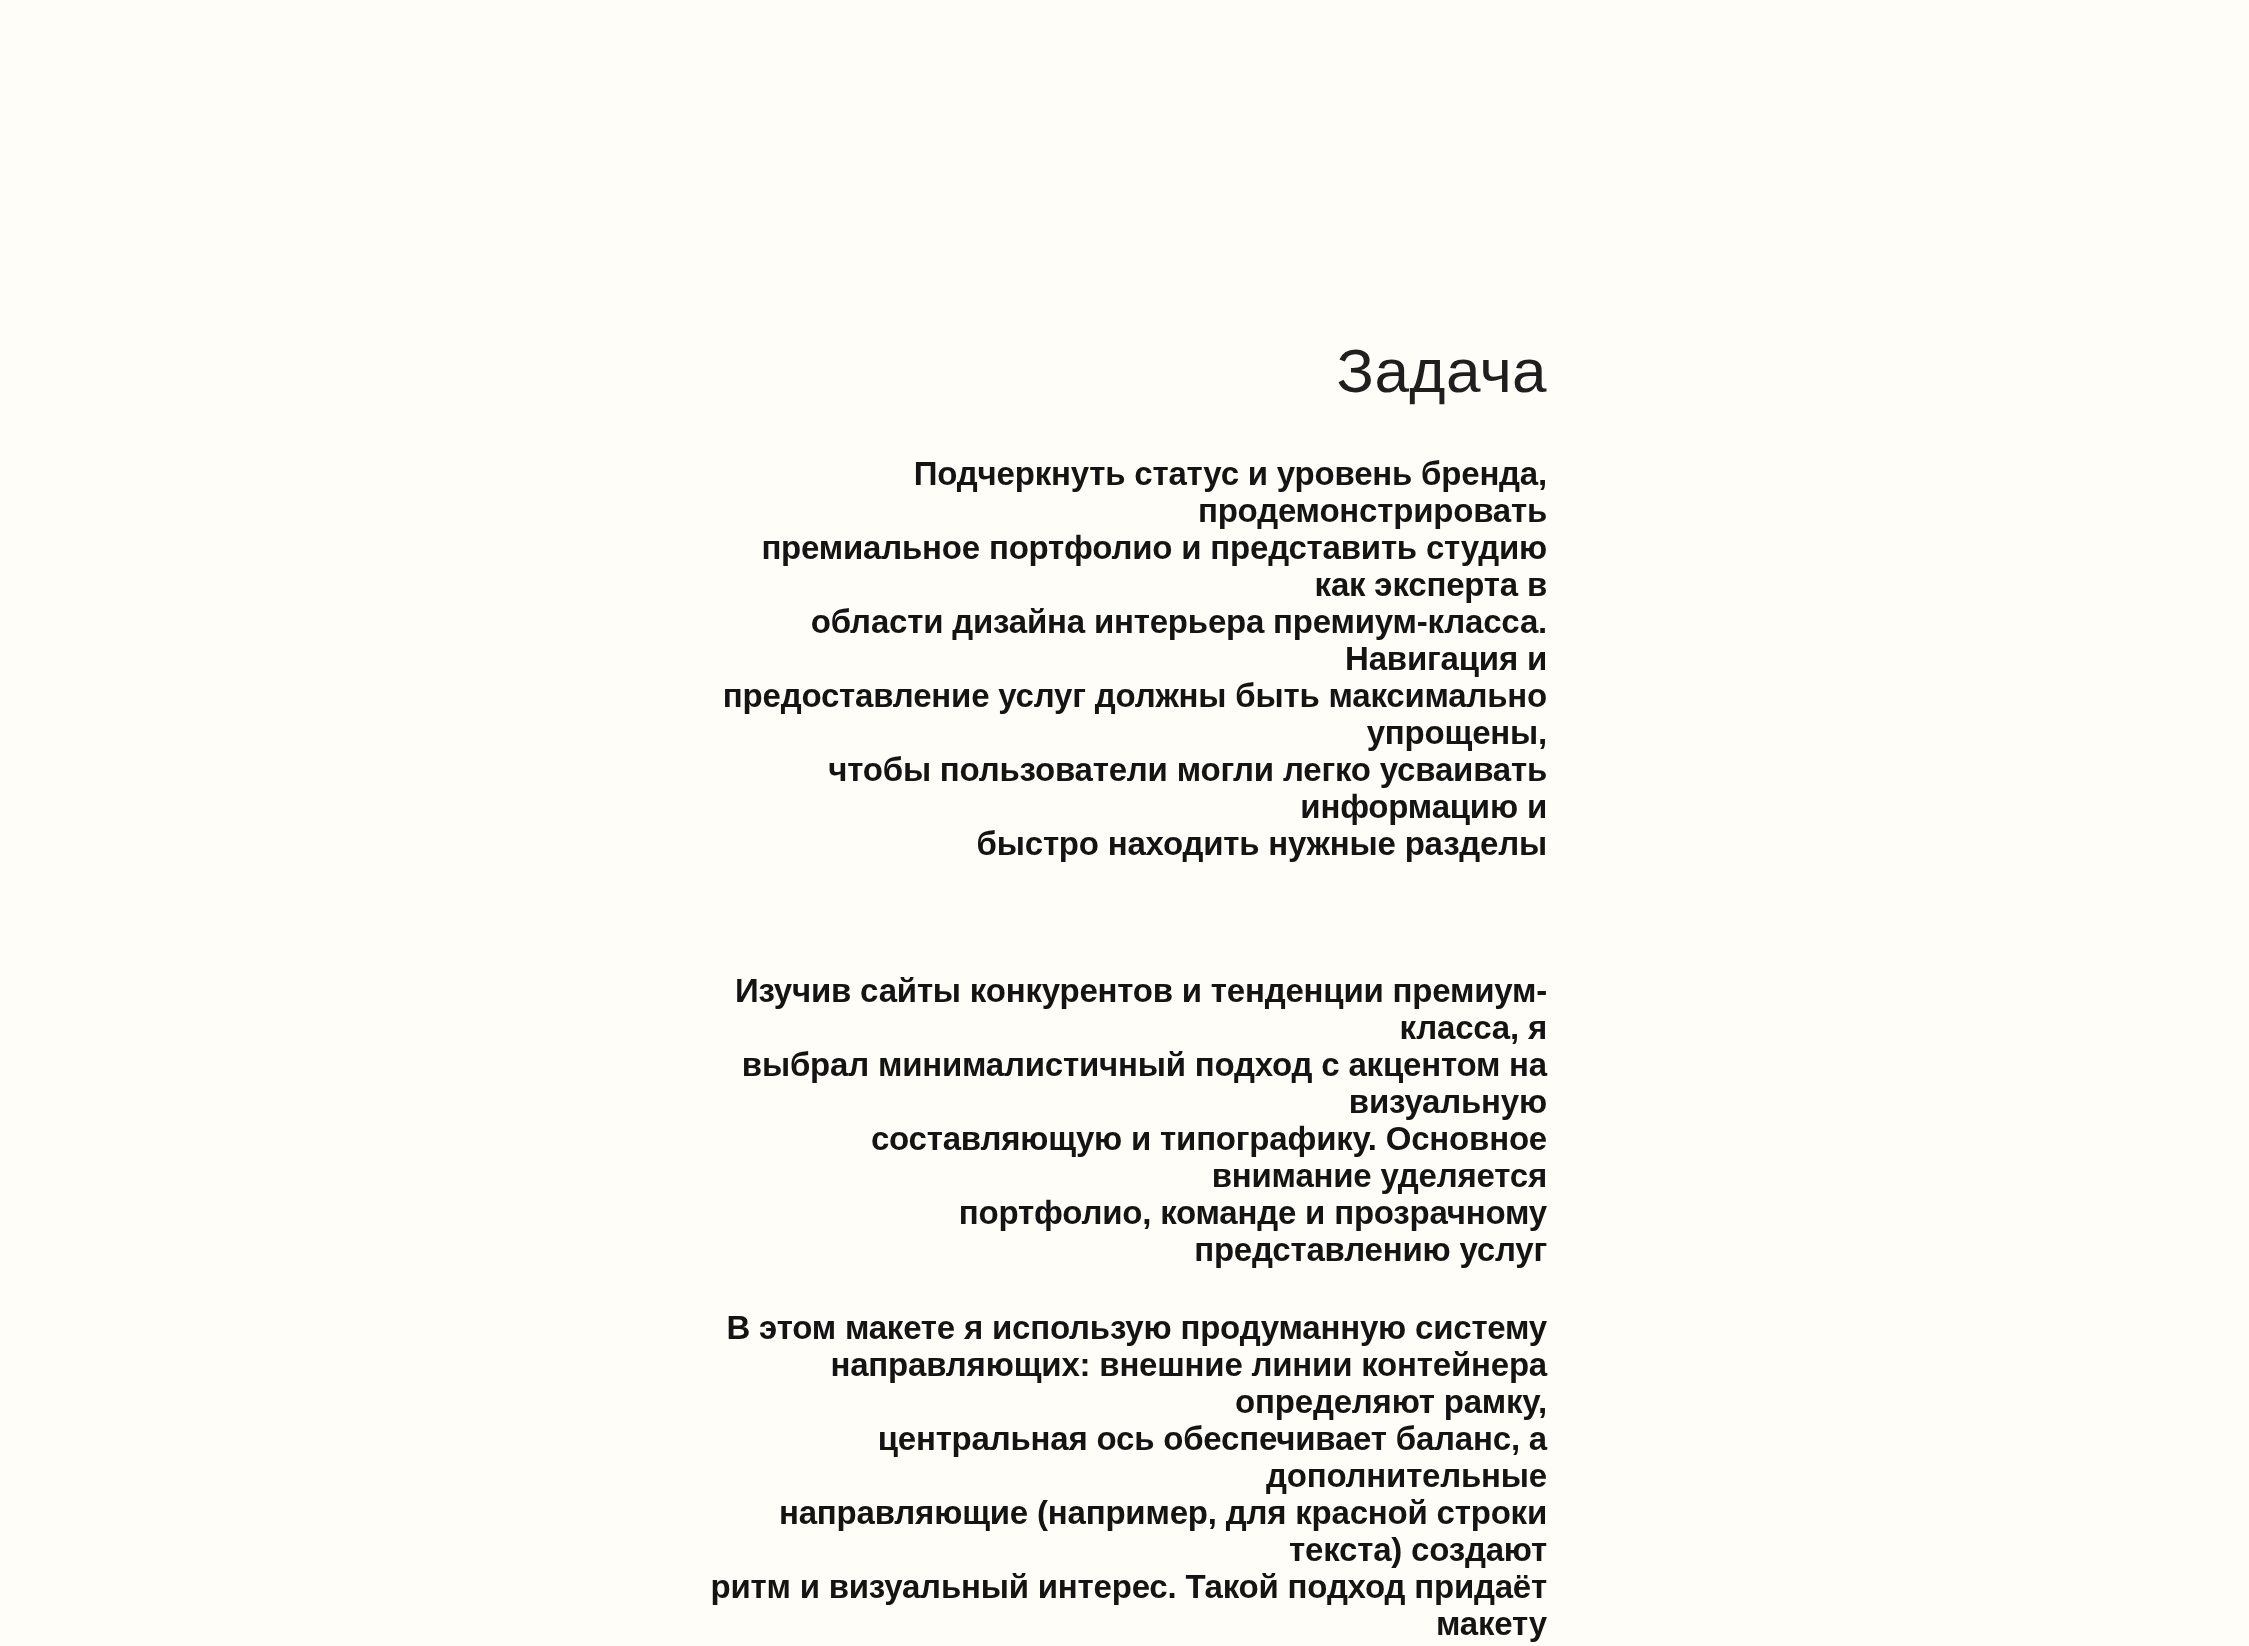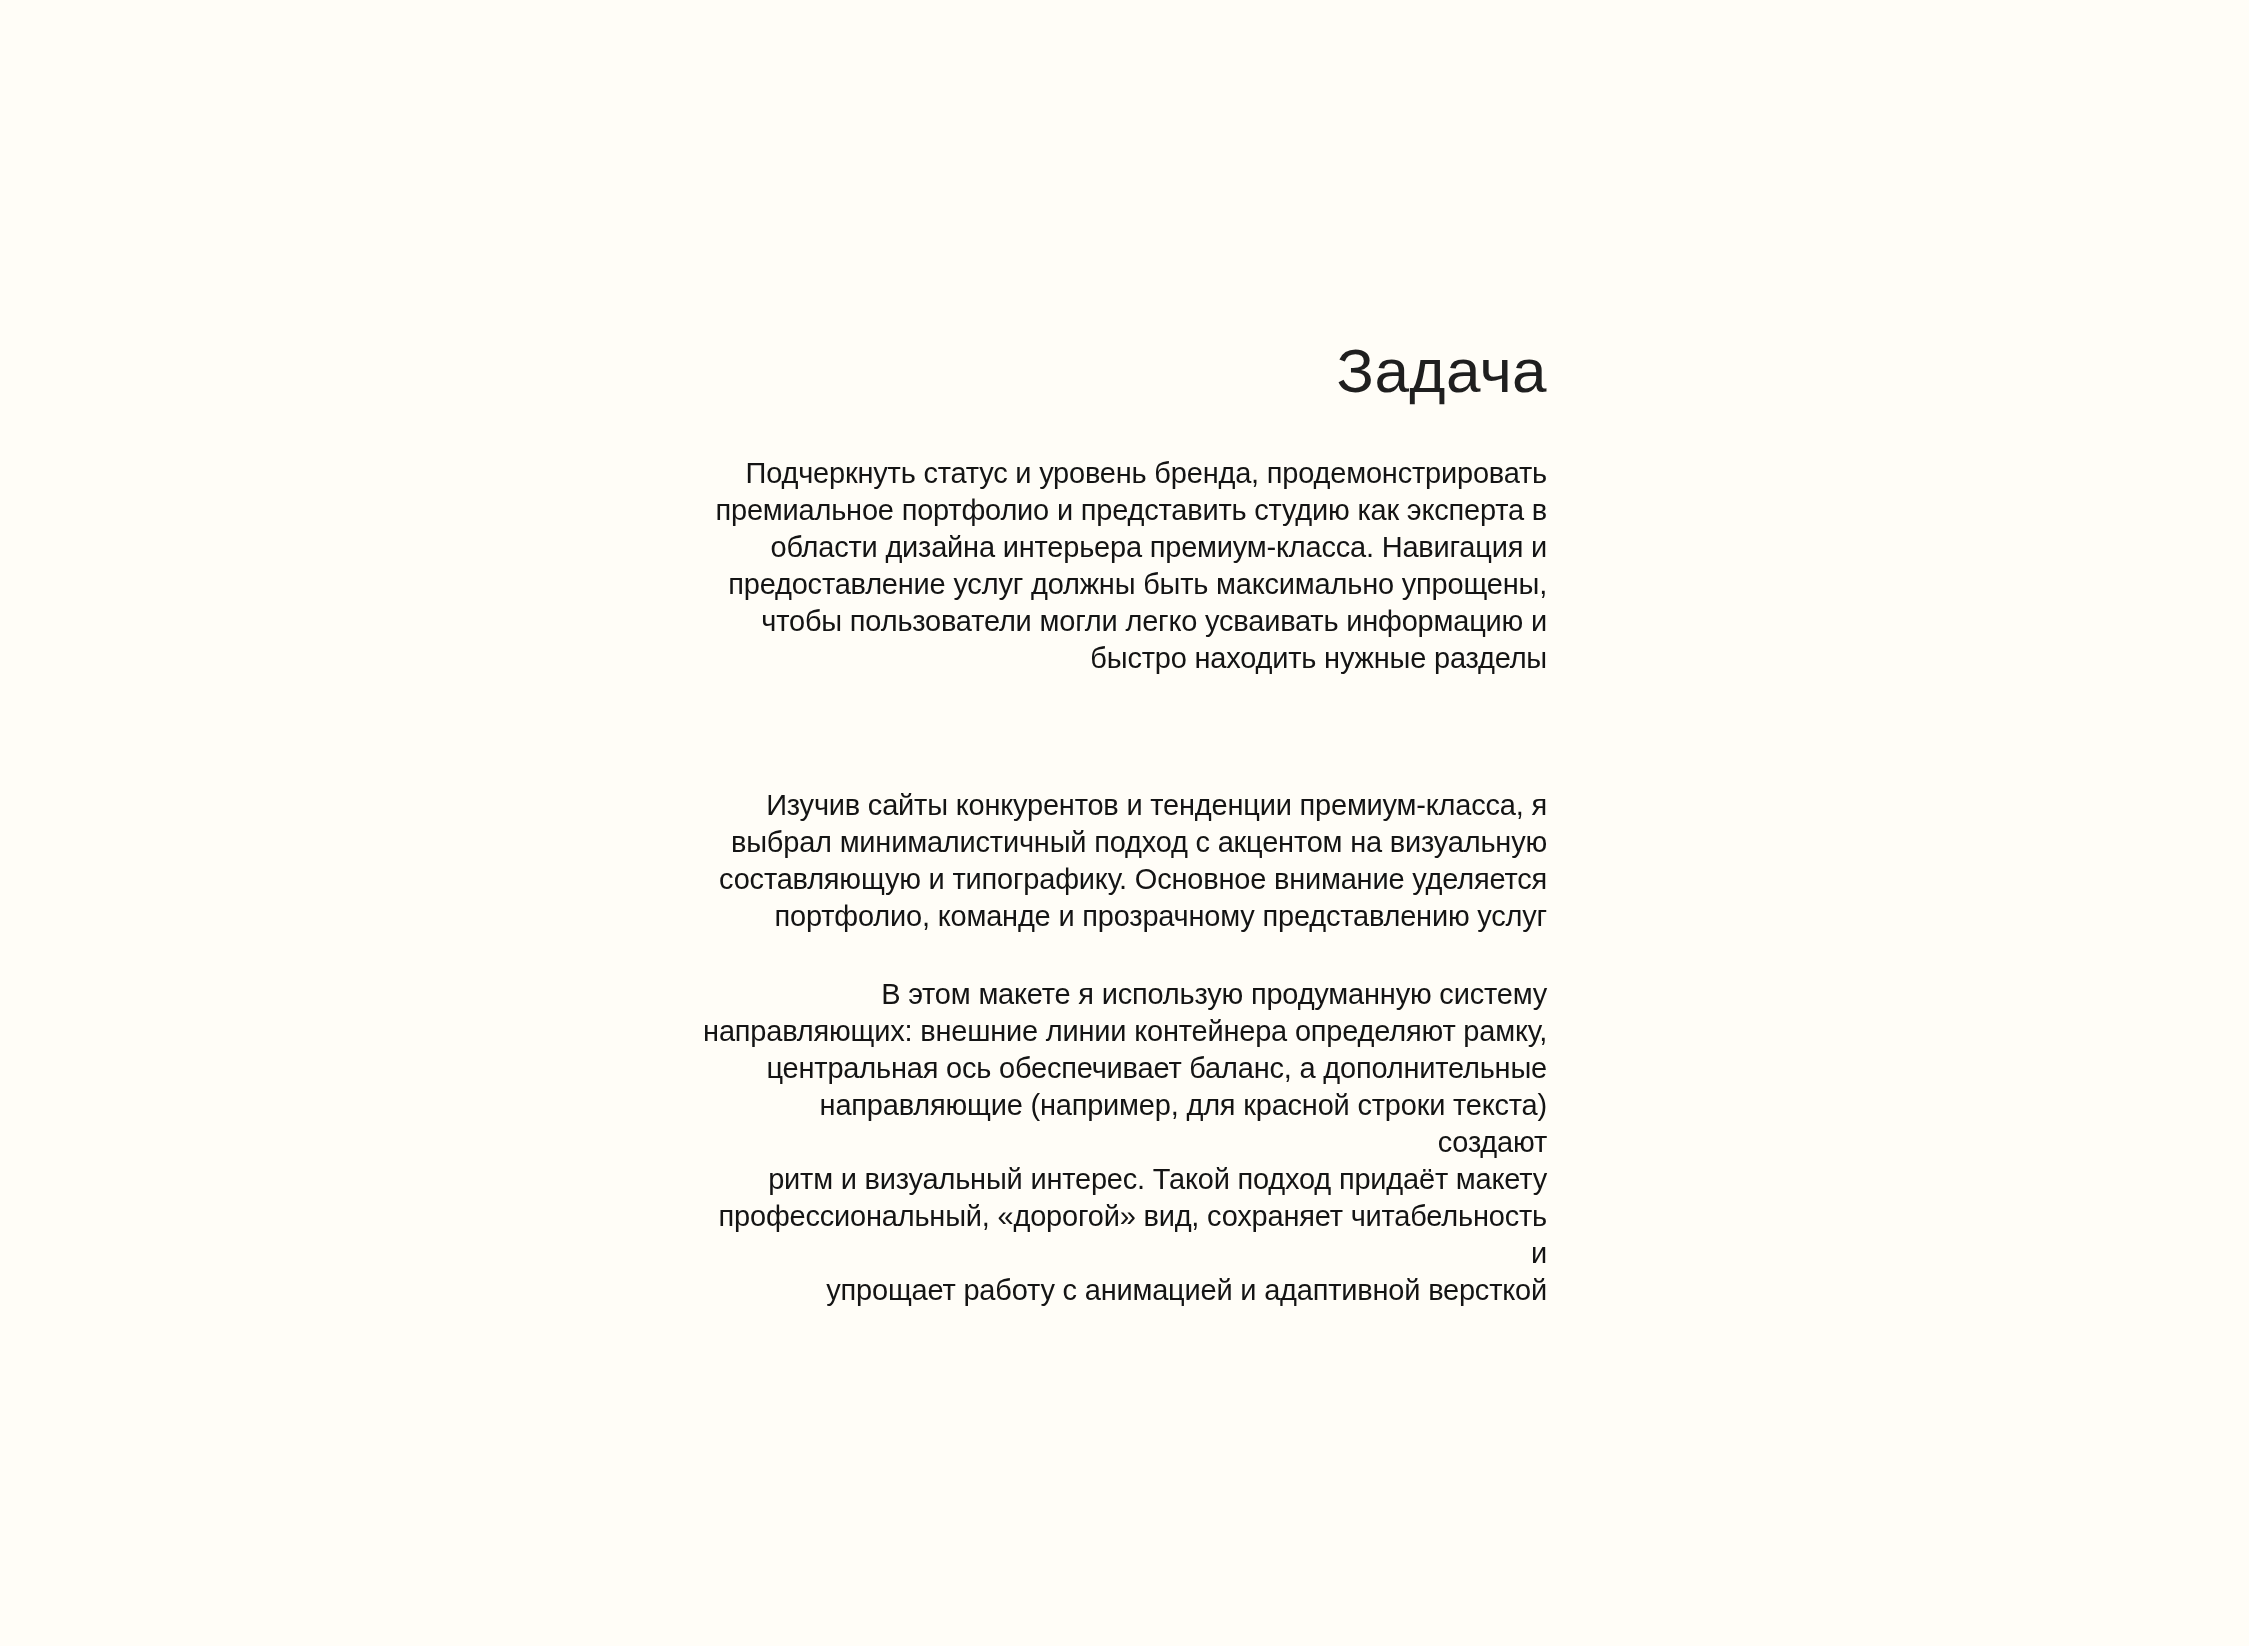--- a/index.html
+++ b/index.html
@@ -24,23 +24,23 @@
   .section-title {
     margin: 0;
     font-size: 62px;
     line-height: 62px;
     font-weight: 300;
     letter-spacing: 0.4px;
     color: #1F1F1F;
   }
   .par {
     margin: 0;
-    font-size: 29px;
+    font-size: 33px;
     line-height: 37px;
-    font-weight: 400;
+    font-weight: 700;
     letter-spacing: -0.2px;
     color: #141414;
     white-space: pre-line; 
   }
   .section-task .par {
     margin-top: 53px;
   }
   .section-solution {
     margin-top: 110px;
   }

